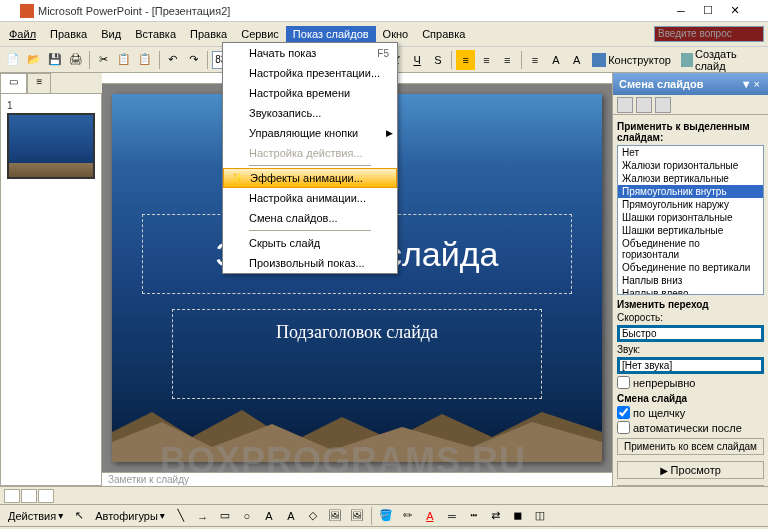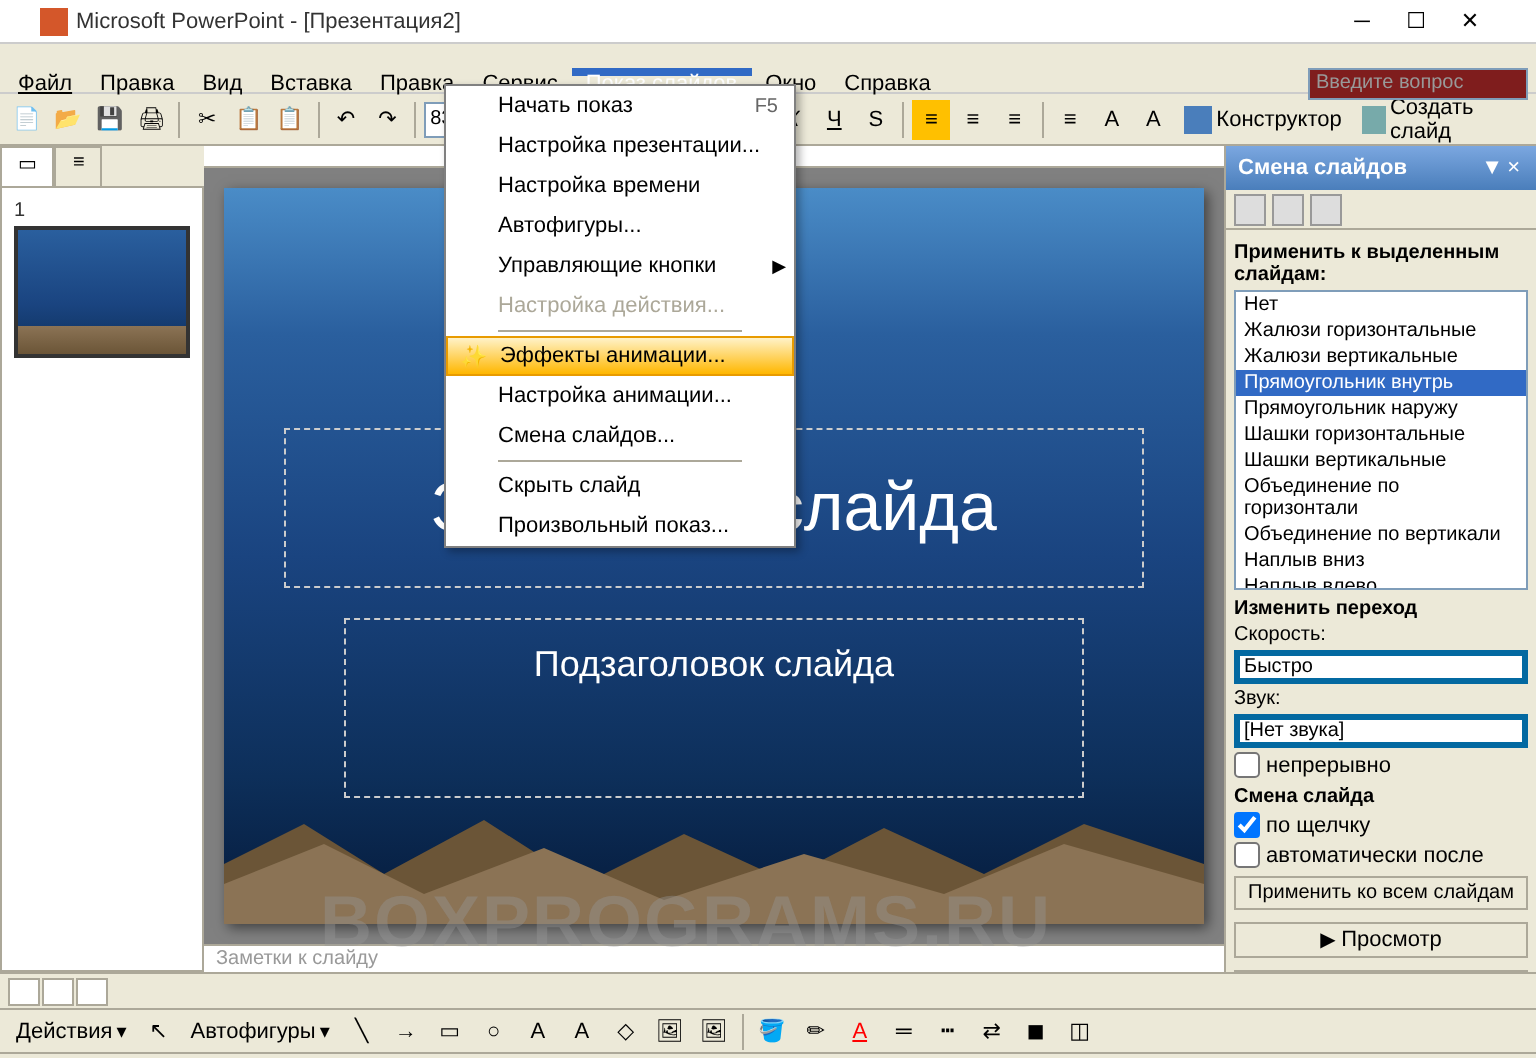--- a/index.html
+++ b/index.html
@@ -2,21 +2,21 @@
 <html><head>
 <meta charset="utf-8">
 <style>
 *{margin:0;padding:0;box-sizing:border-box;font-family:Tahoma,Arial,sans-serif;font-size:11px}
 body{width:768px;height:529px;background:#ece9d8;overflow:hidden;position:relative}
 .titlebar{height:22px;background:#fff;display:flex;align-items:center;padding:0 20px;border-bottom:1px solid #ccc}
 .titlebar .ico{width:14px;height:14px;background:#d4572a;margin-right:4px}
 .titlebar .title{flex:1;color:#333}
 .winbtns{display:flex;gap:1px}
 .winbtn{width:26px;height:18px;display:flex;align-items:center;justify-content:center;cursor:pointer}
-.menubar{height:20px;background:#ece9d8;display:flex;padding:12px 2px;border-bottom:1px solid #ccc;position:relative}
+.menubar{height:20px;background:#ece9d8;display:flex;align-items:center;padding:12px 2px;border-bottom:1px solid #ccc;position:relative}
 .menubar .mi{padding:2px 7px;cursor:pointer}
 .menubar .mi.active{background:#316ac5;color:#fff}
 .menubar .mi u{text-decoration:underline}
 .helpbox{position:absolute;right:4px;width:110px;height:16px;border:1px solid #7f9db9;background:#7f1d1d;padding:0 3px;color:#999;font-size:10px;line-height:14px}
 .toolbar{height:26px;background:#ece9d8;display:flex;align-items:center;padding:0 4px;gap:2px;border-bottom:1px solid #aca899}
 .tb{width:20px;height:20px;display:flex;align-items:center;justify-content:center;cursor:pointer;border:1px solid transparent}
 .tbsep{width:1px;height:18px;background:#aca899;margin:0 2px}
 .zoom{width:40px;height:18px;border:1px solid #7f9db9;background:#fff;font-size:10px;padding:0 2px;line-height:16px}
 .fontbox{width:50px;height:18px;border:1px solid #7f9db9;background:#fff;font-size:10px;padding:0 2px;line-height:16px}
 .fontsize{width:30px;height:18px;border:1px solid #7f9db9;background:#fff;font-size:10px;padding:0 2px;line-height:16px}
@@ -34,21 +34,21 @@
 .thumb::after{content:'';position:absolute;bottom:0;left:0;right:0;height:14px;background:linear-gradient(to top,#6b5537,#8b7355)}
 .slidearea{flex:1;background:#808080;display:flex;flex-direction:column;position:relative}
 .ruler-h{height:16px;background:#fff;border-bottom:1px solid #aca899}
 .slidewrap{flex:1;display:flex;align-items:center;justify-content:center;padding:10px}
 .slide{width:490px;height:368px;background:linear-gradient(to bottom,#4a8cc7 0%,#2a5f9e 20%,#1a4480 50%,#0d2f5a 80%,#051a3a 100%);position:relative;box-shadow:2px 2px 6px rgba(0,0,0,0.5)}
 .mountains{position:absolute;bottom:0;left:0;right:0;height:60px}
 .mountains svg{width:100%;height:100%}
 .titlebox{position:absolute;top:120px;left:30px;right:30px;height:80px;border:1px dashed #ccc;display:flex;align-items:center;justify-content:center}
 .titletext{color:#fff;font-size:34px;font-family:Arial}
 .subtitlebox{position:absolute;top:215px;left:60px;right:60px;height:90px;border:1px dashed #ccc;display:flex;align-items:flex-start;justify-content:center;padding-top:12px}
-.subtitletext{color:#fff;font-size:18px;font-family:Liberation Sans, sans-serif}
+.subtitletext{color:#fff;font-size:18px;font-family:Liberation Serif, serif}
 .noteswrap{height:18px;background:#fff;border-top:1px solid #aca899;padding:1px 6px;color:#999;font-size:10px}
 .taskpane{width:180px;background:#ece9d8;border-left:1px solid #aca899;display:flex;flex-direction:column}
 .tphead{height:22px;background:linear-gradient(to bottom,#7ba7e0,#4a7ebb);display:flex;align-items:center;padding:0 6px;color:#fff}
 .tphead .t{flex:1;font-weight:bold}
 .tphead .x{cursor:pointer;padding:0 2px}
 .tpnav{height:20px;display:flex;align-items:center;padding:0 4px;gap:3px;background:#ece9d8;border-bottom:1px solid #aca899}
 .tpnav .nb{width:16px;height:16px;background:#ddd;border:1px solid #999;cursor:pointer}
 .tpbody{flex:1;padding:4px;overflow:auto}
 .tplbl{font-weight:bold;font-size:10px;margin:2px 0}
 .translist{border:1px solid #7f9db9;background:#fff;height:150px;overflow-y:scroll}
@@ -289,21 +289,21 @@
     <div class="ddi">
       <div class="dico"></div>
       <div class="dtxt">Настройка презентации...</div>
     </div>
     <div class="ddi">
       <div class="dico"></div>
       <div class="dtxt">Настройка времени</div>
     </div>
     <div class="ddi">
       <div class="dico"></div>
-      <div class="dtxt">Автофигуры...</div>
+      <div class="dtxt">Звукозапись...</div>
     </div>
     <div class="ddi">
       <div class="dico"></div>
       <div class="dtxt">Управляющие кнопки</div>
       <div class="darr">▶</div>
     </div>
     <div class="ddi dis">
       <div class="dico"></div>
       <div class="dtxt">Настройка действия...</div>
     </div>

